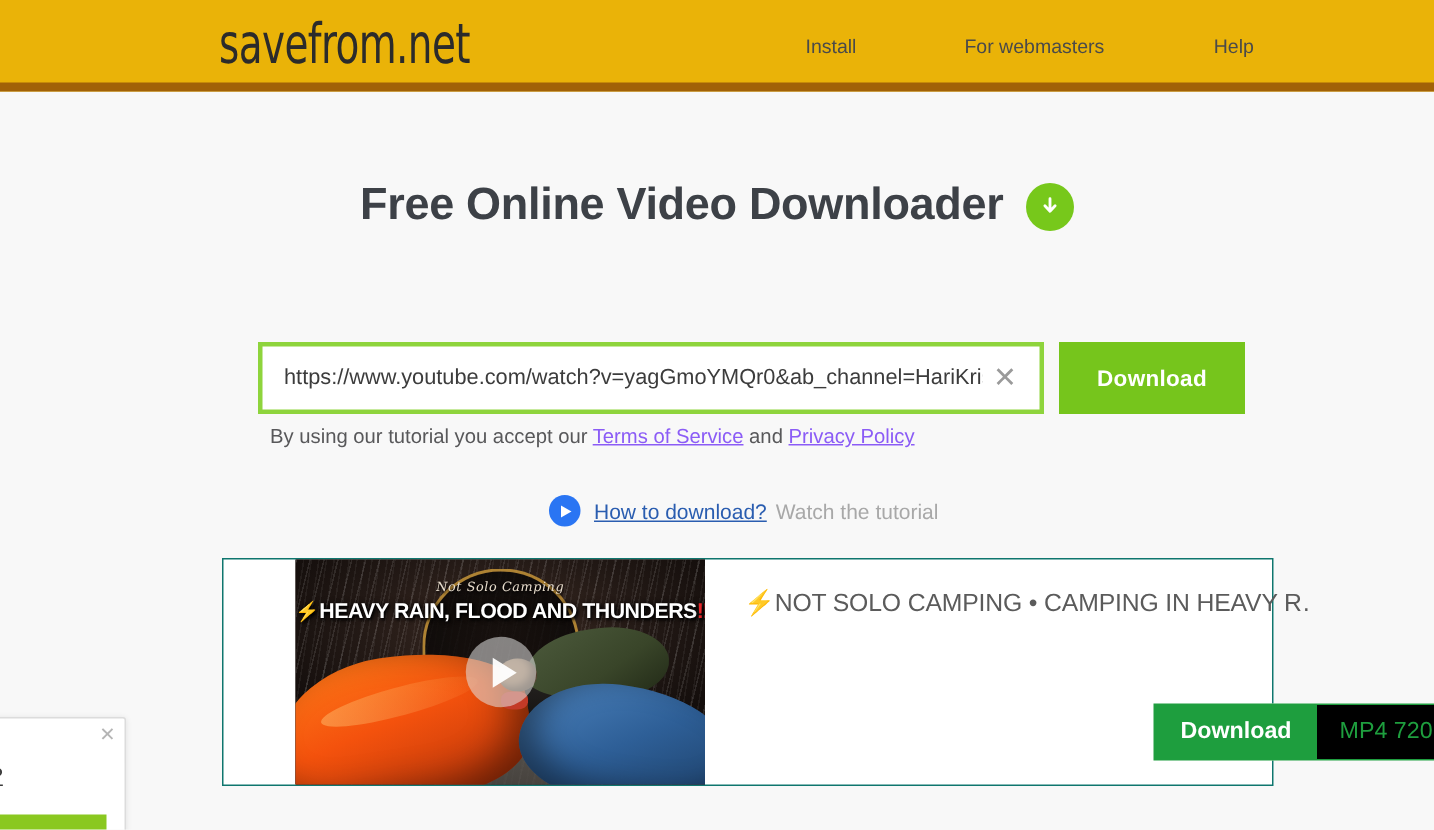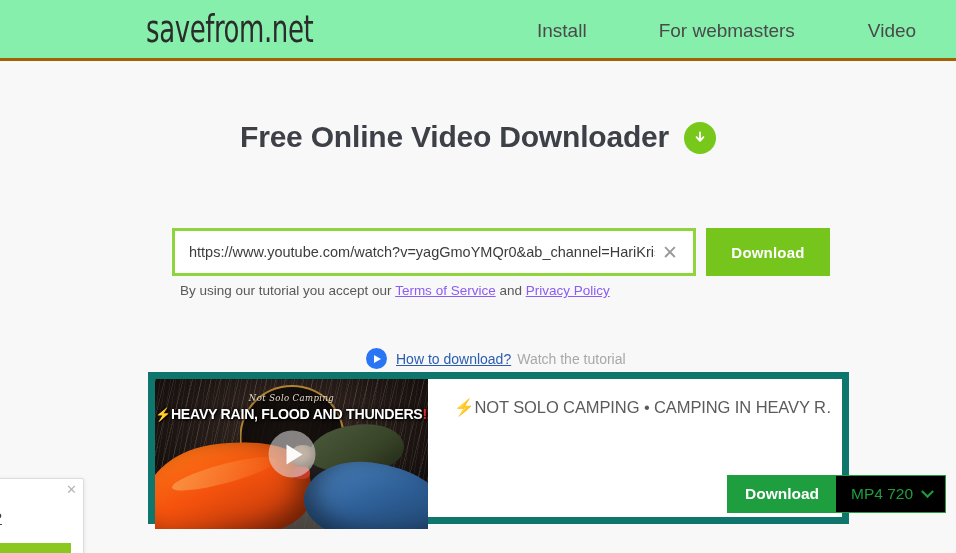--- a/index.html
+++ b/index.html
@@ -9,22 +9,22 @@
     background: #f8f8f8;
     font-family: "Liberation Sans", sans-serif;
     color: #333;
     overflow: hidden;
     position: relative;
   }
 
   
   .header {
     height: 61px;
-    background: #86efac;
-    border-bottom: 3px solid #a16207;
+    background: #eab308;
+    border-bottom: 6px solid #a16207;
     display: flex;
     align-items: center;
     position: relative;
   }
   .logo {
     position: absolute;
     left: 146px;
     top: 8px;
     font-family: "DejaVu Sans Condensed", "Liberation Sans Narrow", "Liberation Sans", sans-serif;
     font-size: 37px;
@@ -40,21 +40,21 @@
     left: 500px;
     top: 0;
     height: 61px;
     display: flex;
     align-items: center;
     gap: 0;
   }
   .nav a {
     color: #4a4a4a;
     text-decoration: none;
-    font-size: 19px;
+    font-size: 13px;
     padding: 0 0;
   }
   .nav-install { margin-left: 37px; }
   .nav-web { margin-left: 72px; }
   .nav-help { margin-left: 73px; }
 
   
   .hero {
     text-align: center;
     margin-top: 59px;
@@ -140,21 +140,21 @@
   }
   .terms a {
     color: #8b5cf6;
     text-decoration: underline;
   }
 
   
   .tutorial {
     position: absolute;
     left: 366px;
-    top: 348px;
+    top: 330px;
     display: flex;
     align-items: center;
     font-size: 14px;
   }
   .play-circle {
     width: 21px; height: 21px;
     border-radius: 50%;
     background: #2a75f3;
     display: flex; align-items: center; justify-content: center;
     margin-right: 9px;
@@ -174,22 +174,23 @@
   .tutorial-sub { color: #a8a8a8; }
 
   
   .result-card {
     position: absolute;
     left: 148px;
     top: 372px;
     width: 701px;
     height: 152px;
     background: #fff;
-    border: 7px solid #0f766e;
-    display: flex;
+    border: 1px solid #0f766e;
+    display: flex;
+    padding-left: 48px;
   }
   .thumb {
     width: 273px;
     height: 150px;
     flex: none;
     position: relative;
     overflow: hidden;
     background: #1a1412;
     cursor: pointer;
   }
@@ -434,21 +435,21 @@
   }
 </style>
 </head>
 <body>
 
 <div class="header">
   <div class="logo">savefrom.net</div>
   <div class="nav">
     <a class="nav-install" href="#">Install</a>
     <a class="nav-web" href="#">For webmasters</a>
-    <a class="nav-help" href="#">Video</a>
+    <a class="nav-help" href="#">Help</a>
   </div>
 </div>
 
 <div class="hero">
   <div class="hero-title">
     <span>Free Online Video Downloader</span>
     <span class="dl-circle">
       <svg width="16" height="16" viewBox="0 0 16 16" aria-hidden="true">
         <path d="M8 2.5 L8 10.2 M4.6 7.2 L8 10.8 L11.4 7.2" stroke="#ffffff" stroke-width="1.9" fill="none" stroke-linecap="round" stroke-linejoin="round"></path>
       </svg>

